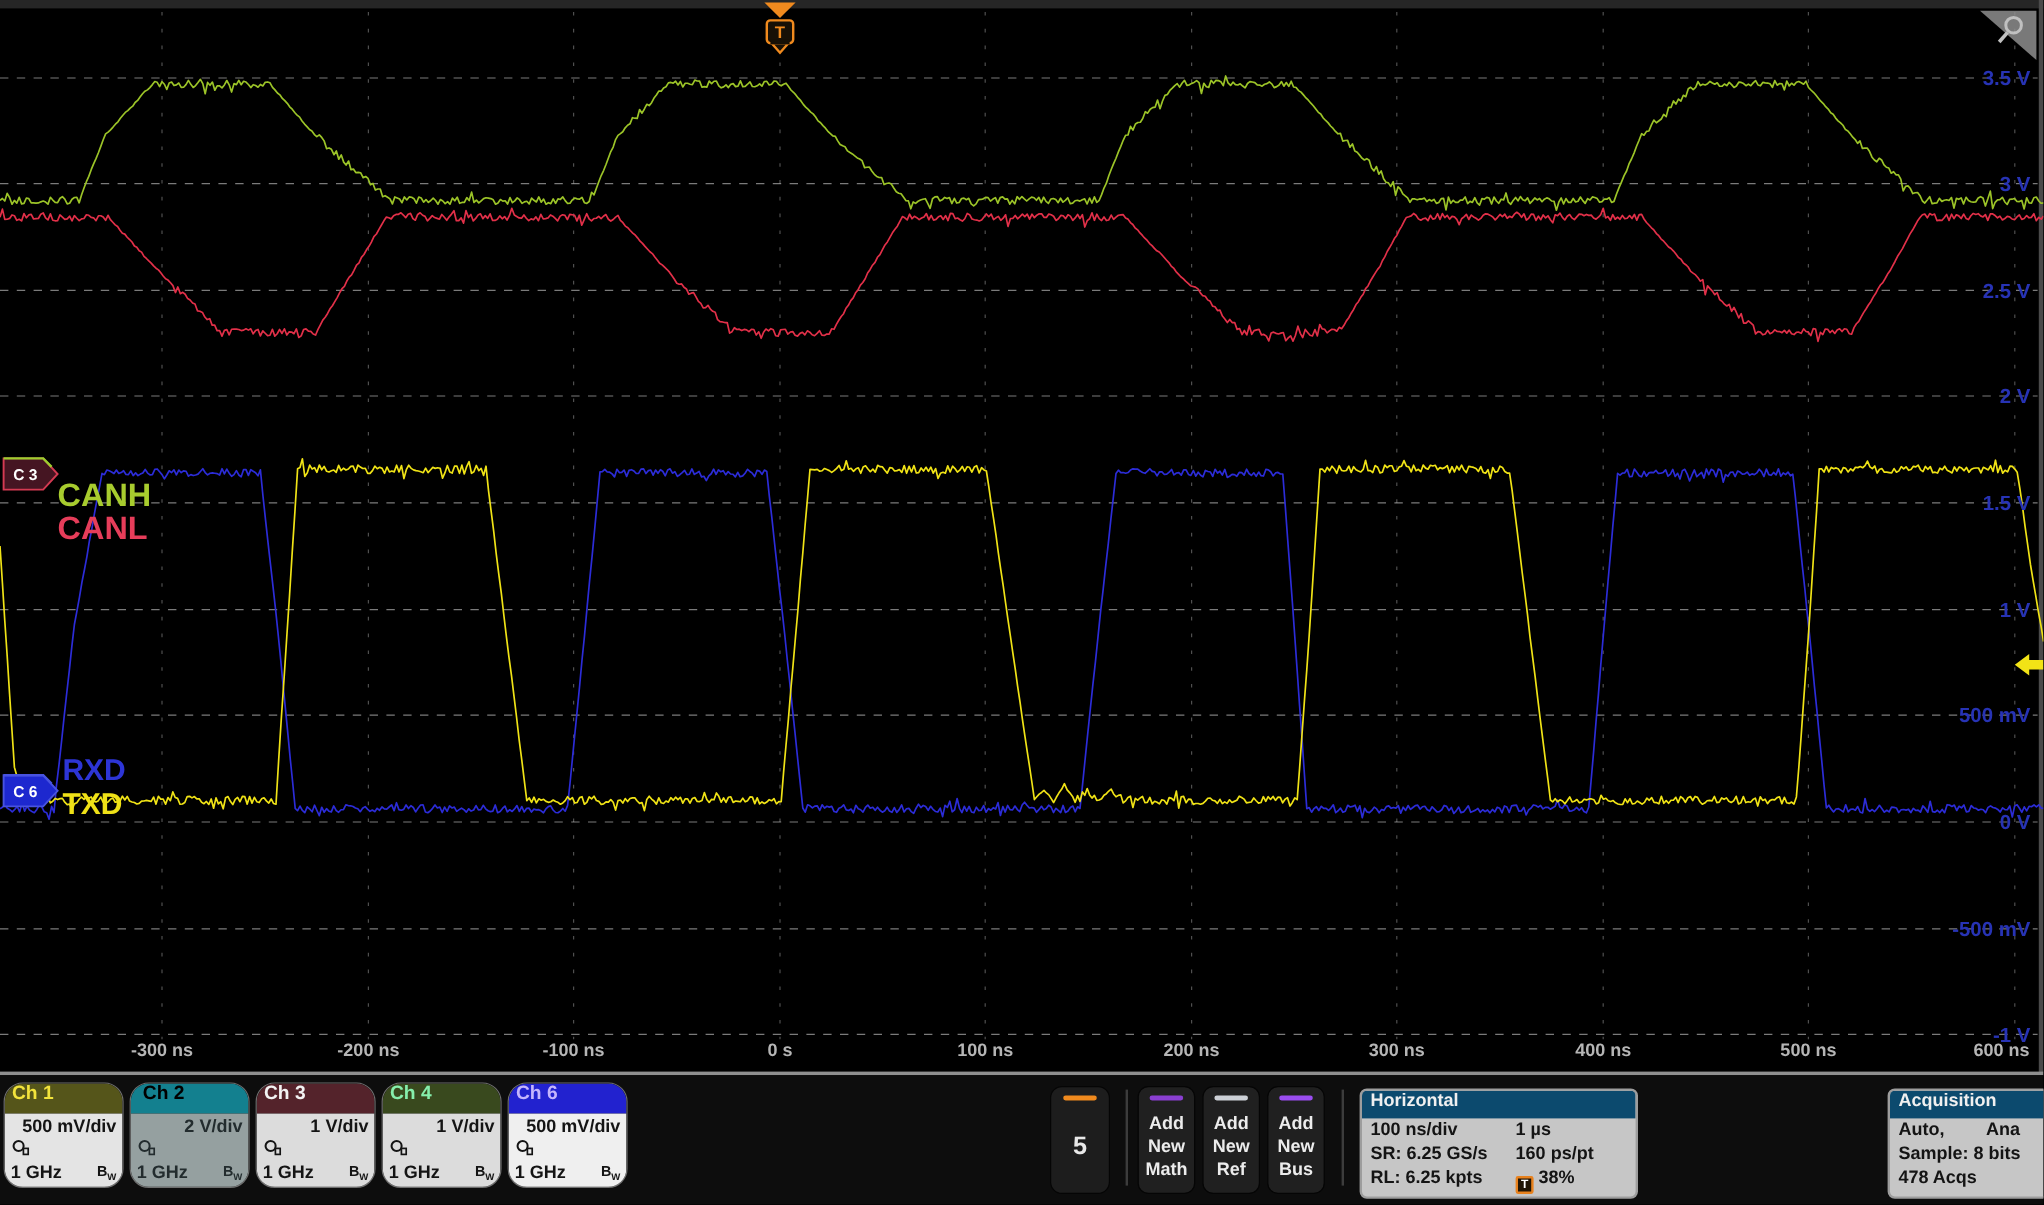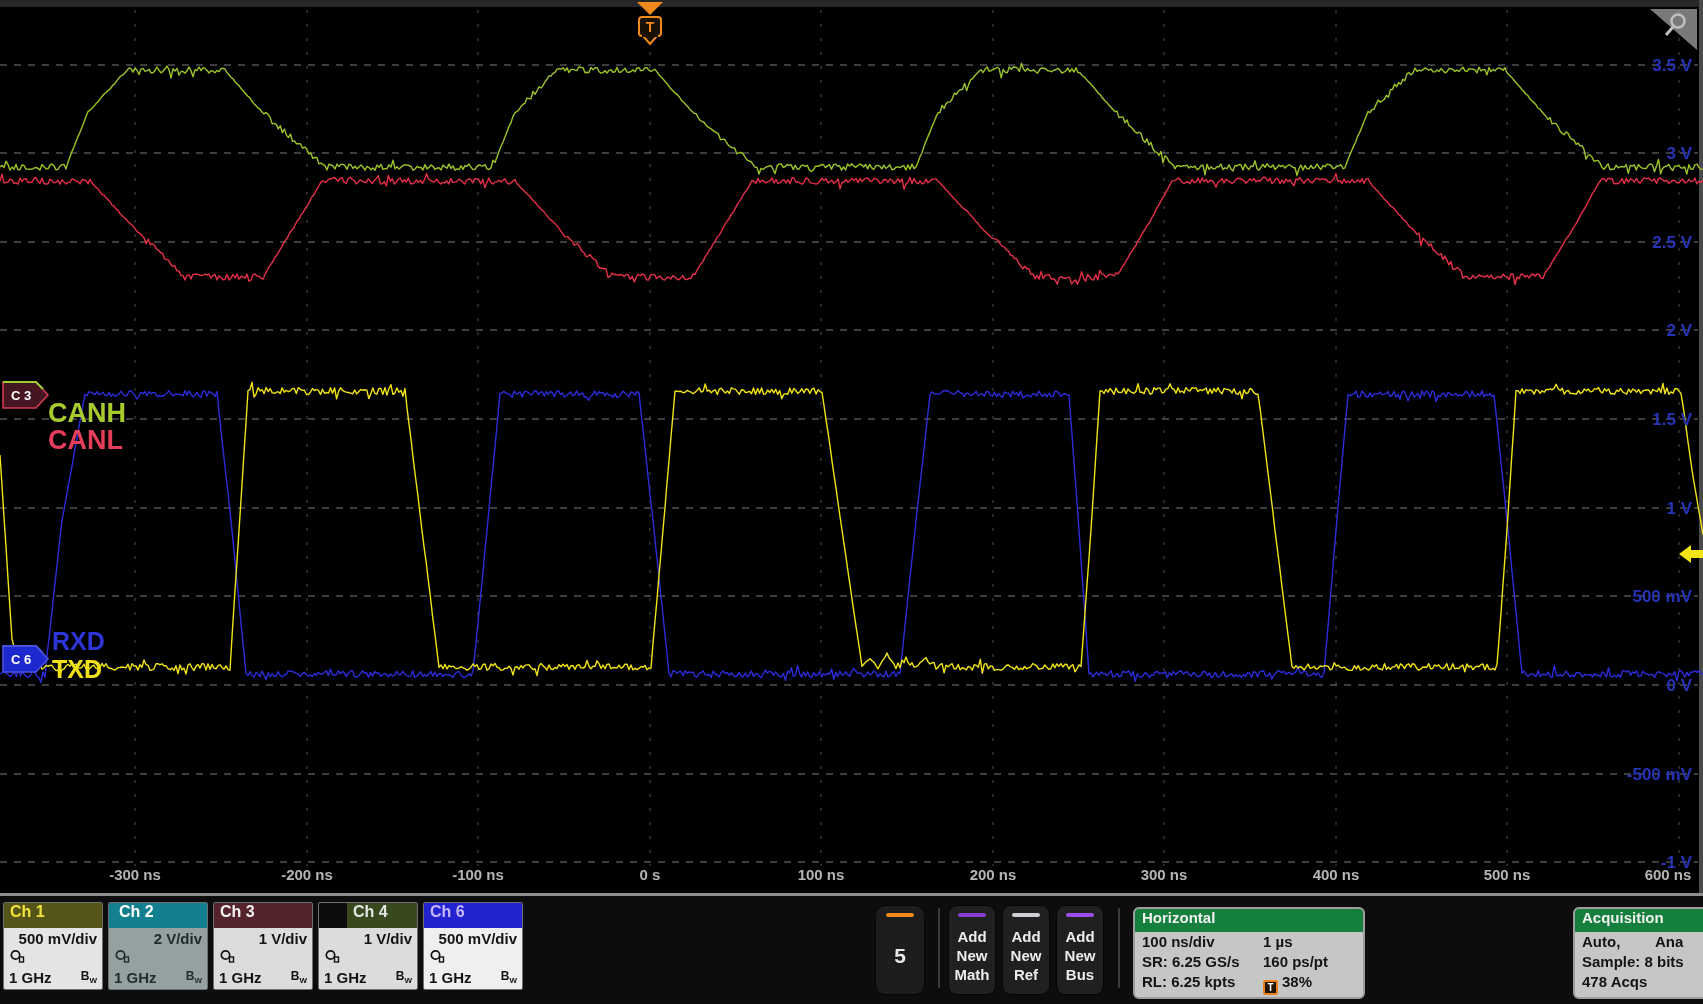--- a/index.html
+++ b/index.html
@@ -9,42 +9,42 @@
   #scope{position:absolute;left:0;top:0;}
   .gh{stroke:#e0e0e0;opacity:.55;stroke-dasharray:7 7;stroke-width:1;}
   .gv{stroke:#cfcfcf;opacity:.38;stroke-dasharray:3 11;stroke-width:1;}
   .vlab{font:bold 17px "Liberation Sans",sans-serif;}
   .tlab{font:600 15px "Liberation Sans",sans-serif;fill:#b5b5b5;}
   .wlab{font-weight:bold;font-family:"Liberation Sans",sans-serif;}
   .cmark{font:bold 13px "Liberation Sans",sans-serif;fill:#fff;}
   
   #separator{position:absolute;left:0;top:893px;width:1703px;height:3px;background:#8f8f8f;}
   #bottombar{position:absolute;left:0;top:896px;width:1703px;height:108px;background:#0d0d0d;}
-  .badge{position:absolute;top:6px;width:100px;height:88px;border-radius:2px;overflow:hidden;
+  .badge{position:absolute;top:6px;width:100px;height:88px;border-radius:16px;overflow:hidden;
          border:1px solid #6f6f6f;box-sizing:border-box;cursor:pointer;}
   .bhdr{height:25px;line-height:25px;padding-left:6px;font:bold 16px "Liberation Sans",sans-serif;}
   .bbody{position:relative;height:62px;padding:1px 5px;font:600 15px "Liberation Sans",sans-serif;box-sizing:border-box;}
   .bscale{line-height:19px;text-align:right;}
   .probe{position:absolute;left:5px;top:21px;}
   .bghz{position:absolute;left:5px;bottom:3px;line-height:18px;}
   .bwic{position:absolute;right:5px;bottom:5px;font:bold 12px "Liberation Sans",sans-serif;padding-left:36px;}
   .bwic sub{font-size:8px;}
   .mline{line-height:20px;}
   .drawer{position:absolute;left:875px;top:9px;width:48px;height:88px;background:#1d1d1d;
           border:1px solid #050505;border-radius:10px;display:flex;flex-direction:column;align-items:center;cursor:pointer;}
   .accentline{width:28px;height:4px;border-radius:2px;margin-top:7px;}
   .drawer .num{flex:1;display:flex;align-items:center;color:#e8e8e8;font:600 21px "Liberation Sans",sans-serif;}
   .addbtn{position:absolute;top:9px;width:46px;height:88px;background:#202020;border:1px solid #050505;
           border-radius:9px;display:flex;flex-direction:column;align-items:center;cursor:pointer;}
   .addbtn .lines{flex:1;display:flex;flex-direction:column;justify-content:center;text-align:center;
           color:#ececec;font:600 15px "Liberation Sans",sans-serif;line-height:19px;}
   .vsep{position:absolute;top:12px;width:2px;height:80px;background:#3c3c3c;}
   .panel{position:absolute;top:11px;height:92px;background:#c6c6c6;border:2px solid #9d9d9d;
          border-radius:6px;box-sizing:border-box;overflow:hidden;}
-  .phdr{height:23px;line-height:23px;background:#15803d;color:#f0f0f0;
+  .phdr{height:23px;line-height:23px;background:#0c4a6e;color:#f0f0f0;
         font:bold 15px "Liberation Sans",sans-serif;padding-left:7px;}
   .pbody{position:relative;height:63px;font:600 15px "Liberation Sans",sans-serif;color:#141414;}
   .pcell{position:absolute;white-space:nowrap;}
   .tposicon{display:inline-block;width:15px;height:15px;line-height:12px;border:2px solid #e8821e;
             background:#201505;color:#fff;font:bold 10px "Liberation Sans",sans-serif;text-align:center;
             border-radius:2px;vertical-align:-4px;margin-right:4px;box-sizing:border-box;}
   .srcbadge{display:inline-block;width:36px;height:20px;line-height:17px;background:#f5e333;
             border:2px solid #86770a;border-radius:5px;color:#1a1a00;text-align:center;
             font:bold 14px "Liberation Sans",sans-serif;vertical-align:middle;box-sizing:border-box;}
   .xglyph{color:#7e84c0;font:bold 19px "Liberation Sans",sans-serif;margin:0 9px 0 10px;vertical-align:middle;}
@@ -142,21 +142,21 @@
         <div class="bscale">500 mV/div</div>
         <svg class="probe" width="18" height="15" viewBox="0 0 18 15">
             <circle cx="6.5" cy="6" r="4.2" fill="none" stroke="currentColor" stroke-width="1.7"></circle>
             <rect x="10.5" y="8" width="4" height="5" fill="none" stroke="currentColor" stroke-width="1.4"></rect>
           </svg>
         <div class="bghz">1 GHz</div>
         <div class="bwic"><span>B</span><sub>W</sub></div>
       </div>
     </div>
     <div class="badge" style="left:108px">
-      <div class="bhdr" style="background: rgb(19, 128, 143); color: #ffffff; padding-left: 10px;">Ch 2</div>
+      <div class="bhdr" style="background: rgb(19, 128, 143); color: #000000; padding-left: 10px;">Ch 2</div>
       <div class="bbody" style="background: rgb(149, 160, 160); color: rgb(35, 44, 46);">
         <div class="bscale">2 V/div</div>
         <svg class="probe" width="18" height="15" viewBox="0 0 18 15">
             <circle cx="6.5" cy="6" r="4.2" fill="none" stroke="currentColor" stroke-width="1.7"></circle>
             <rect x="10.5" y="8" width="4" height="5" fill="none" stroke="currentColor" stroke-width="1.4"></rect>
           </svg>
         <div class="bghz">1 GHz</div>
         <div class="bwic"><span>B</span><sub>W</sub></div>
       </div>
     </div>
@@ -166,21 +166,21 @@
         <div class="bscale">1 V/div</div>
         <svg class="probe" width="18" height="15" viewBox="0 0 18 15">
             <circle cx="6.5" cy="6" r="4.2" fill="none" stroke="currentColor" stroke-width="1.7"></circle>
             <rect x="10.5" y="8" width="4" height="5" fill="none" stroke="currentColor" stroke-width="1.4"></rect>
           </svg>
         <div class="bghz">1 GHz</div>
         <div class="bwic"><span>B</span><sub>W</sub></div>
       </div>
     </div>
     <div class="badge" style="left:318px">
-      <div class="bhdr" style="background: rgb(57, 73, 30); color: #e5e5e5; margin-left: 28px;">Ch 4</div>
+      <div class="bhdr" style="background: rgb(57, 73, 30); color: #86efac;">Ch 4</div>
       <div class="bbody" style="background: rgb(220, 220, 220); color: rgb(20, 20, 20);">
         <div class="bscale">1 V/div</div>
         <svg class="probe" width="18" height="15" viewBox="0 0 18 15">
             <circle cx="6.5" cy="6" r="4.2" fill="none" stroke="currentColor" stroke-width="1.7"></circle>
             <rect x="10.5" y="8" width="4" height="5" fill="none" stroke="currentColor" stroke-width="1.4"></rect>
           </svg>
         <div class="bghz">1 GHz</div>
         <div class="bwic"><span>B</span><sub>W</sub></div>
       </div>
     </div>

